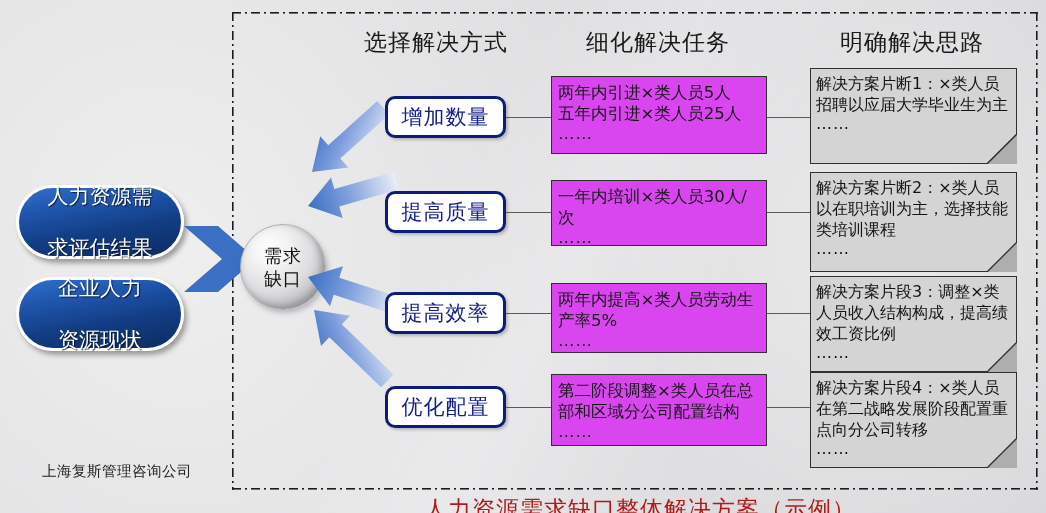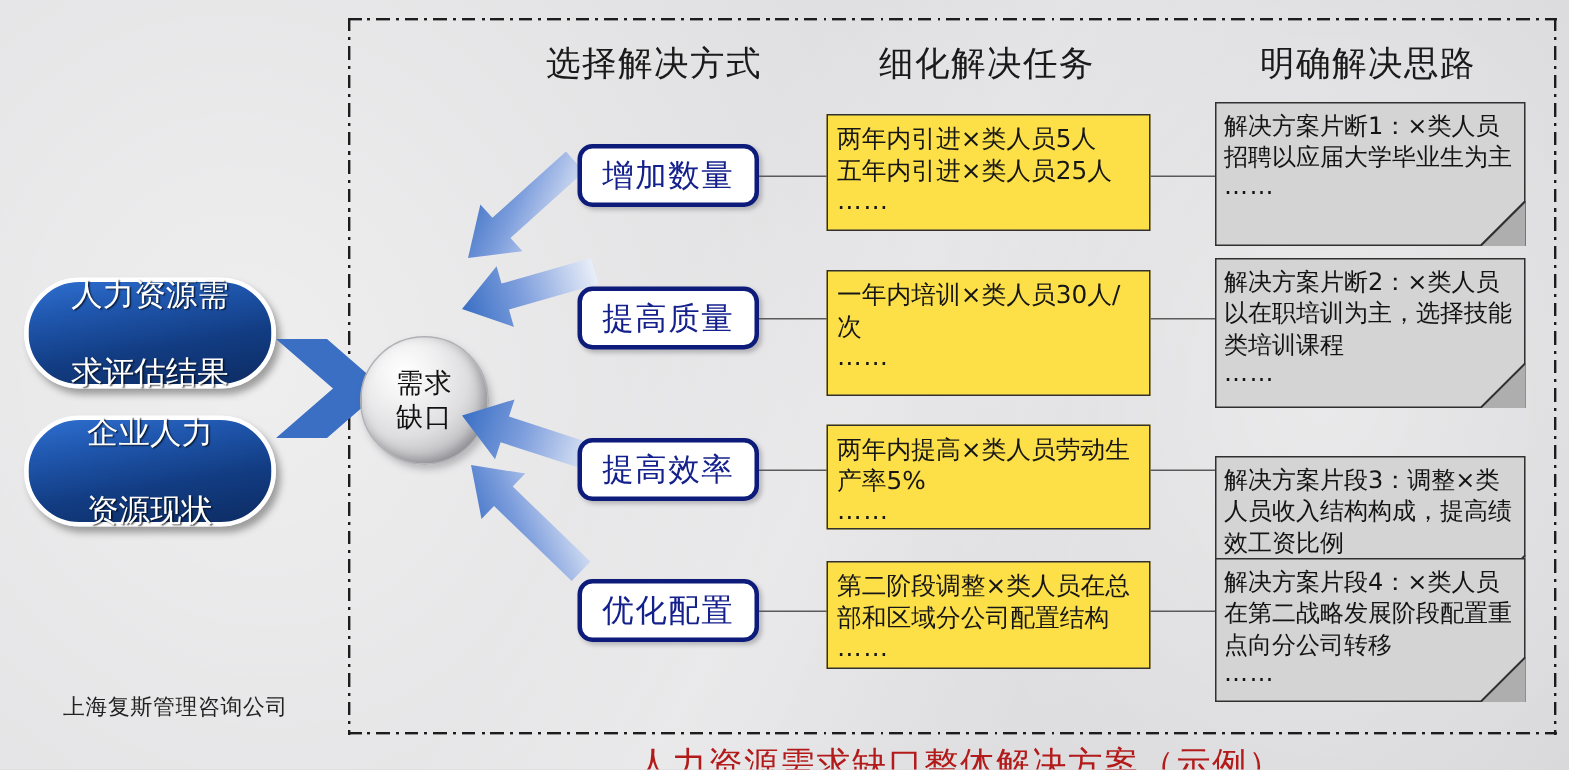--- a/index.html
+++ b/index.html
@@ -99,34 +99,34 @@
     letter-spacing:1px;white-space:nowrap;
   }
   #opt-1{left:385px;top:96px;}
   #opt-2{left:385px;top:191px;}
   #opt-3{left:385px;top:292px;}
   #opt-4{left:385px;top:386px;}
 
   
   .task{
     position:absolute;width:216px;
-    background:#fde047;border:1.4px solid #303030;
+    background:#d946ef;border:1.4px solid #303030;
     box-sizing:border-box;padding:5px 6px 3px 6px;
   }
   .task .ln{
     color:#161616;font-size:16.5px;line-height:21px;
     font-family:"DejaVu Sans","Liberation Sans",sans-serif;
     white-space:nowrap;
   }
   .task .dots{
     color:#161616;font-size:16.5px;line-height:19px;letter-spacing:1px;
     font-family:"DejaVu Sans","Liberation Sans",sans-serif;
   }
   #task-1{left:551px;top:76px;height:78px;}
-  #task-2{left:551px;top:180px;height:84px;}
+  #task-2{left:551px;top:180px;height:66px;}
   #task-3{left:551px;top:283px;height:70px;}
   #task-4{left:551px;top:374px;height:72px;}
 
   
   .note{
     position:absolute;width:207px;
     background:#d4d4d4;
     box-sizing:border-box;
   }
   .note .body{
@@ -140,21 +140,21 @@
     color:#141414;font-size:16px;line-height:21px;
     font-family:"DejaVu Sans","Liberation Sans",sans-serif;
   }
   .note .dots{
     color:#141414;font-size:16px;line-height:17px;letter-spacing:1px;
     font-family:"DejaVu Sans","Liberation Sans",sans-serif;
   }
   .fold{position:absolute;right:0px;bottom:0px;width:30px;height:30px;}
   #note-1{left:810px;top:68px;height:96px;}
   #note-2{left:810px;top:172px;height:100px;padding-left:16px;}
-  #note-3{left:810px;top:276px;height:96px;margin-top:28px;}
+  #note-3{left:810px;top:276px;height:96px;}
   #note-4{left:810px;top:372px;height:96px;}
 
   
   .conn{position:absolute;background:#5a5a5a;height:1.4px;}
 
   
   .company{
     position:absolute;left:42px;top:462px;
     font-family:"DejaVu Serif","Liberation Serif",serif;
     font-size:14.5px;color:#222;letter-spacing:0.5px;

